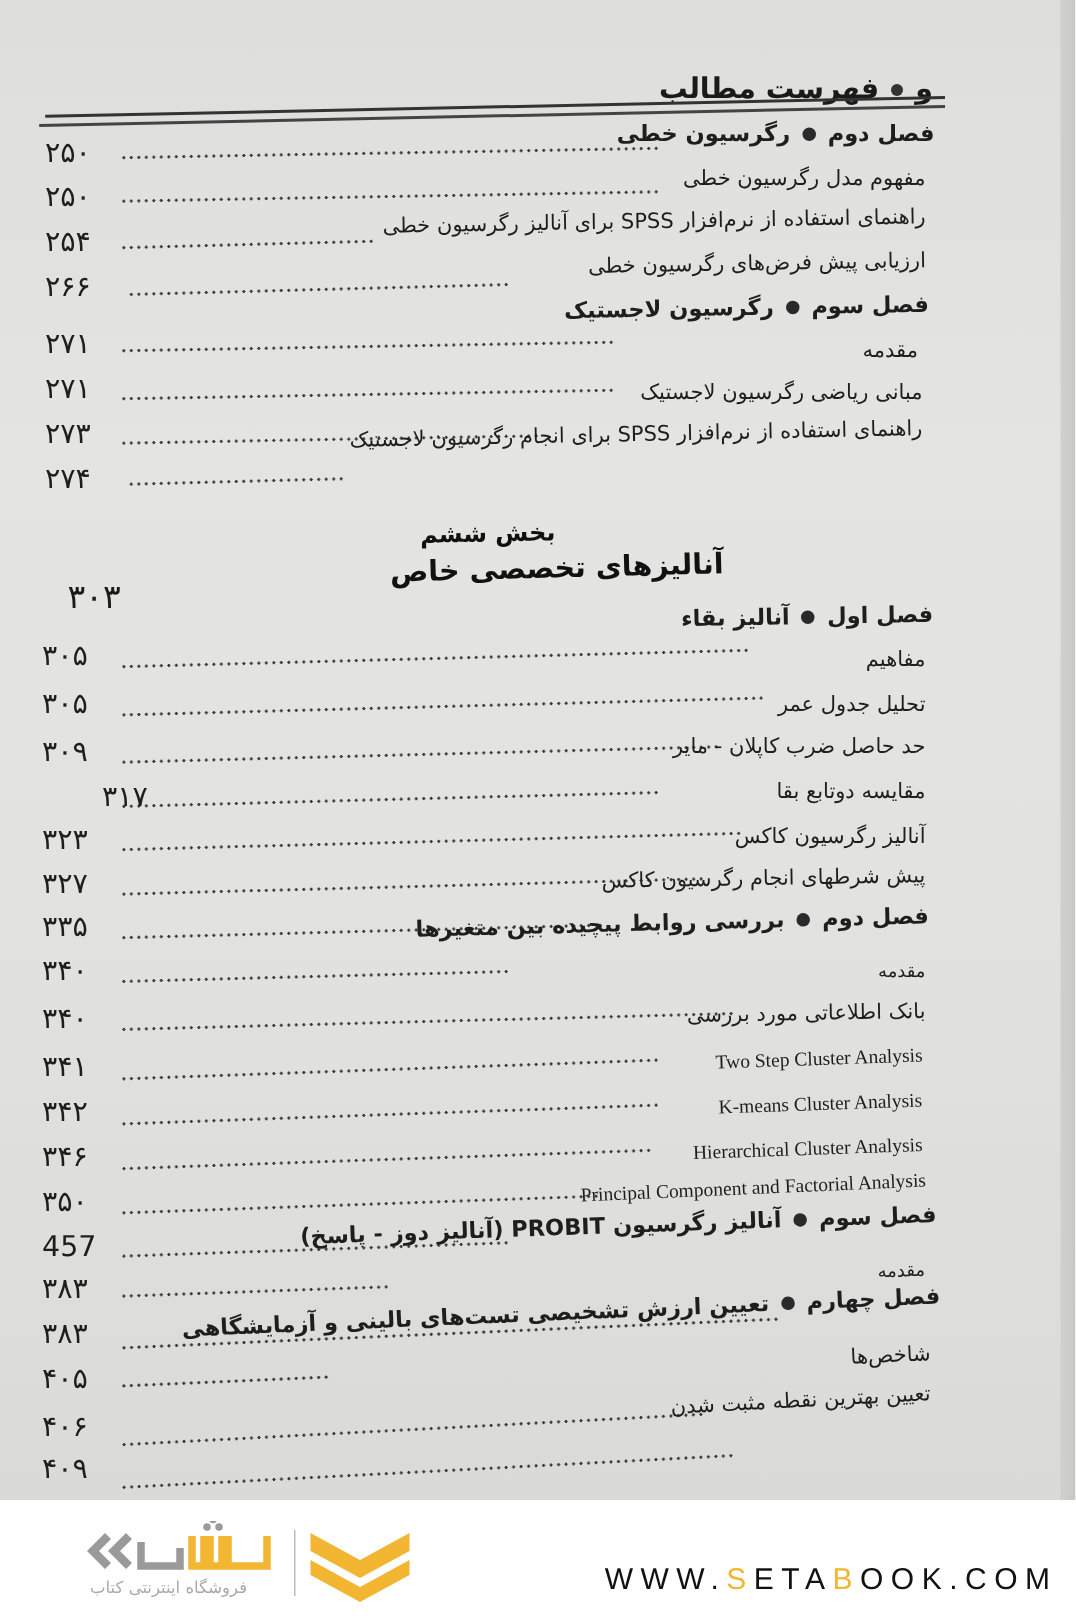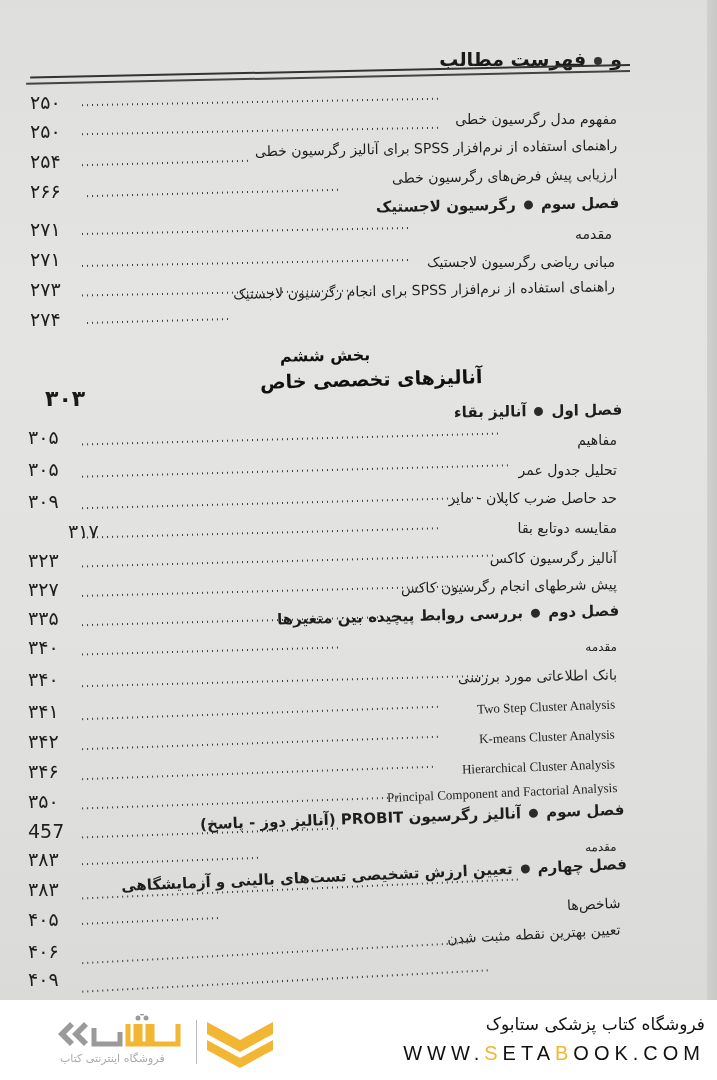--- a/index.html
+++ b/index.html
@@ -47,21 +47,21 @@
       position: absolute; height: 2px;
       background-image: radial-gradient(circle, #3a3a3a 0.9px, transparent 1.1px);
       background-size: 5px 2px; background-repeat: repeat-x;
     }
     .part-title {
       position: absolute; direction: rtl; text-align: center; font-weight: bold; color: #111;
       white-space: nowrap;
     }
     .part-num { left: 280px; top: 346px; font-size: 16px; transform: rotate(-1deg); }
     .part-name { left: 260px; top: 368px; font-size: 19px; transform: rotate(-1.5deg); }
-    .big-num { position: absolute; left: 45px; top: 386px; font-size: 22px; font-weight: bold; color: #1a1a1a; text-align: center; }
+    .big-num { position: absolute; left: 45px; top: 386px; font-size: 22px; font-weight: normal; color: #1a1a1a; text-align: center; }
     .footer {
       position: absolute; left: 0; top: 1000px; width: 717px; height: 80px; background: #ffffff;
     }
     .store-name {
       position: absolute; right: 12px; top: 14px; direction: rtl; font-size: 17px; color: #111;
     }
     .store-url {
       position: absolute; right: 12px; top: 42px; font-size: 20px; letter-spacing: 5px; color: #111;
       font-family: "Liberation Sans", sans-serif;
     }
@@ -76,20 +76,21 @@
 
 <div class="page">
   <div class="header">
     <span>و</span><span class="dot"></span><span>فهرست مطالب</span>
   </div>
   <div class="rule1"></div>
   <div class="rule2"></div>
 
   <div class="toc">
 
+    <div class="row chapter" style="right:94px;top:80px;"><span>فصل دوم</span><span class="bullet"></span><span>رگرسیون خطی</span></div>
     <div class="dots" style="left:80px;top:101px;width:360px;transform:rotate(-1deg);"></div>
     <div class="num" style="left:30px;top:91px;">۲۵۰</div>
 
     <div class="row" style="right:100px;top:111px;">مفهوم مدل رگرسیون خطی</div>
     <div class="dots" style="left:80px;top:130px;width:360px;transform:rotate(-1deg);"></div>
     <div class="num" style="left:30px;top:120px;">۲۵۰</div>
 
     <div class="row" style="right:100px;top:140px;transform:rotate(-1deg);">راهنمای استفاده از نرم‌افزار SPSS برای آنالیز رگرسیون خطی</div>
     <div class="dots" style="left:80px;top:162px;width:170px;transform:rotate(-1.5deg);"></div>
     <div class="num" style="left:30px;top:150px;">۲۵۴</div>
@@ -209,15 +210,14 @@
     </svg>
   </div>
   <div class="logo-sub">فروشگاه اینترنتی کتاب</div>
   <div class="logo-sep"></div>
   <div class="logo-chevron">
     <svg width="70" height="50" viewBox="0 0 70 50">
       <path d="M2 4 L35 22 L68 4 L68 16 L35 34 L2 16 Z" fill="#f2b632"></path>
       <path d="M2 22 L35 40 L68 22 L68 32 L35 50 L2 32 Z" fill="#f2b632"></path>
     </svg>
   </div>
-  <div class="store-name">فروشگاه کتاب پزشکی ستابوک</div>
   <div class="store-url"><span>WWW.</span><span class="hl">S</span><span>ETA</span><span class="hl">B</span><span>OOK.COM</span></div>
 </div>
 
 </body></html>

